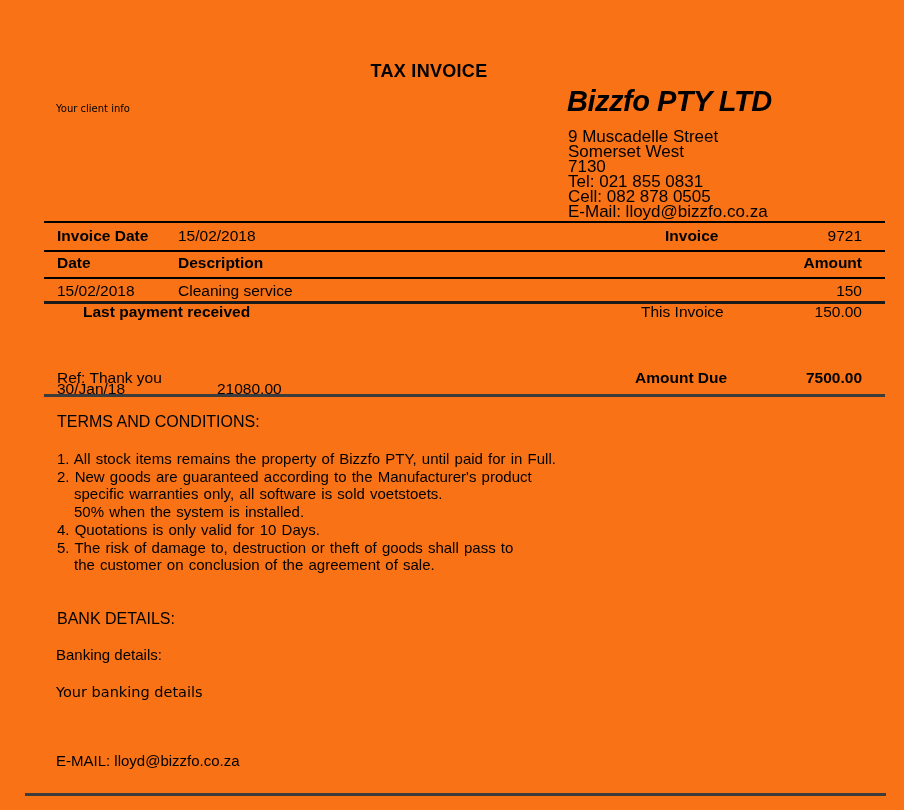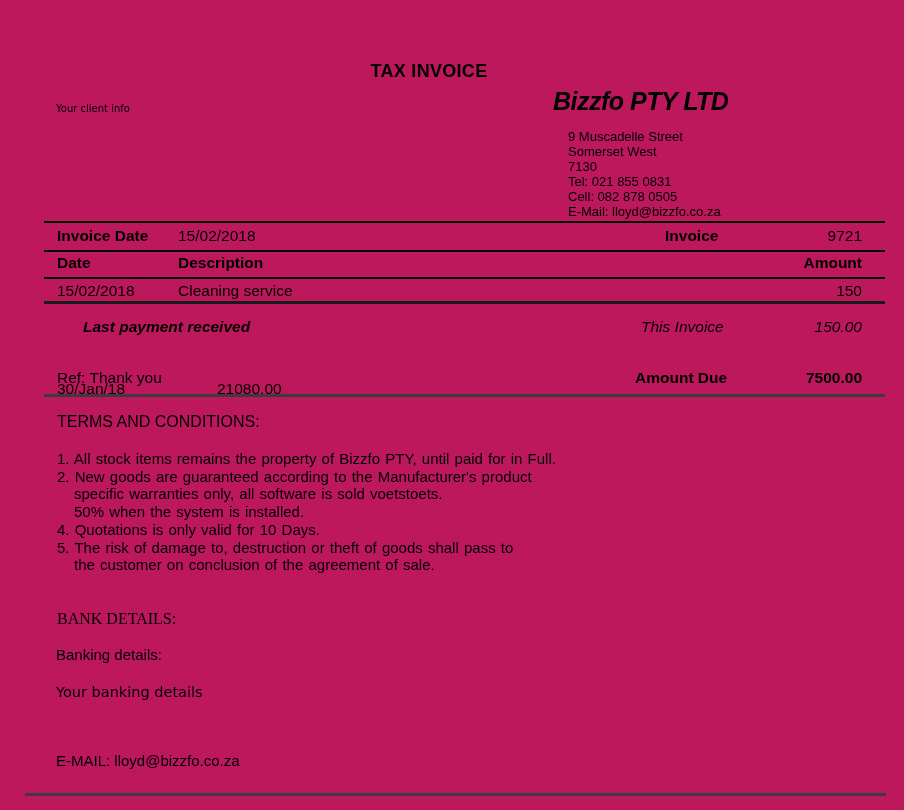--- a/index.html
+++ b/index.html
@@ -1,35 +1,35 @@
 <!DOCTYPE html>
 <html><head>
 <meta charset="utf-8">
 <style>
   html,body { margin:0; padding:0; background:#fff; }
   .page {
-    position:relative; width:904px; height:810px; background:#be185d;
+    position:relative; width:904px; height:810px; background:#f97316;
     font-family:"Liberation Sans", sans-serif; color:#000; overflow:hidden;
   }
   .abs { position:absolute; }
 
   
   .doc-title {
     left:0; top:61px; width:858px; text-align:center;
     font-size:18px; font-weight:bold; letter-spacing:0.3px;
   }
   .client-info {
     left:56px; top:103px; font-family:"DejaVu Sans", sans-serif; font-size:10px;
   }
   .company-name {
-    left:553px; top:86px; font-size:25px; font-weight:bold; font-style:italic;
+    left:567px; top:86px; font-size:29px; font-weight:bold; font-style:italic;
     letter-spacing:-0.5px; line-height:30px;
   }
   .company-address {
-    left:568px; top:130px; font-size:13px; line-height:14.9px;
+    left:568px; top:130px; font-size:17px; line-height:14.9px;
   }
 
   
   .rule { position:absolute; left:44px; width:841px; background:#000; }
   .rule-1 { top:221px; height:2px; }
   .rule-2 { top:250px; height:2px; }
   .rule-3 { top:277px; height:2px; }
   .rule-4 { top:301px; height:3px; background:#1a1a1a; }
   .rule-5 { top:394px; height:3px; background:#3c3c3c; }
   .rule-bottom { position:absolute; left:25px; width:861px; top:793px; height:3px; background:#3c3c3c; }
@@ -37,36 +37,36 @@
   
   .tbl { font-size:15.5px; line-height:17px; }
   .b { font-weight:bold; }
   .col-date { left:57px; }
   .col-desc { left:178px; }
   .amt { right:42px; text-align:right; }
 
   .row1 { top:227px;text-align:right; }
   .row2 { top:254px; }
   .row3 { top:282px; }
-  .prow1 { top:318px;font-style:italic; }
+  .prow1 { top:303px; }
   .prow2 { top:340px;margin-top:40px; }
   .prow3 { top:369px; }
 
   .lbl-invoice { left:665px; }
   .lbl-thisinv { left:641px; }
   .lbl-amtdue  { left:635px; }
   .lastpay     { left:83px; }
   .payamount   { left:217px; }
 
   
   .section-heading { font-size:16px; }
   .terms-heading { left:57px; top:413px; }
   .terms-list { left:57px; top:450px; font-size:15px; line-height:17.7px; word-spacing:1px; }
   .terms-line.indent { padding-left:17px; }
-  .bank-heading { left:57px; top:610px;font-family:Liberation Serif, serif; }
+  .bank-heading { left:57px; top:610px; }
   .bank-label { left:56px; top:646px; font-size:15px; }
   .bank-placeholder { left:56px; top:684px; font-family:"DejaVu Sans", sans-serif; font-size:14.5px; }
   .footer-email { left:56px; top:752px; font-size:15px; }
 </style>
 </head>
 <body>
 
 <div class="page">
 
   <div class="abs doc-title">TAX INVOICE</div>

